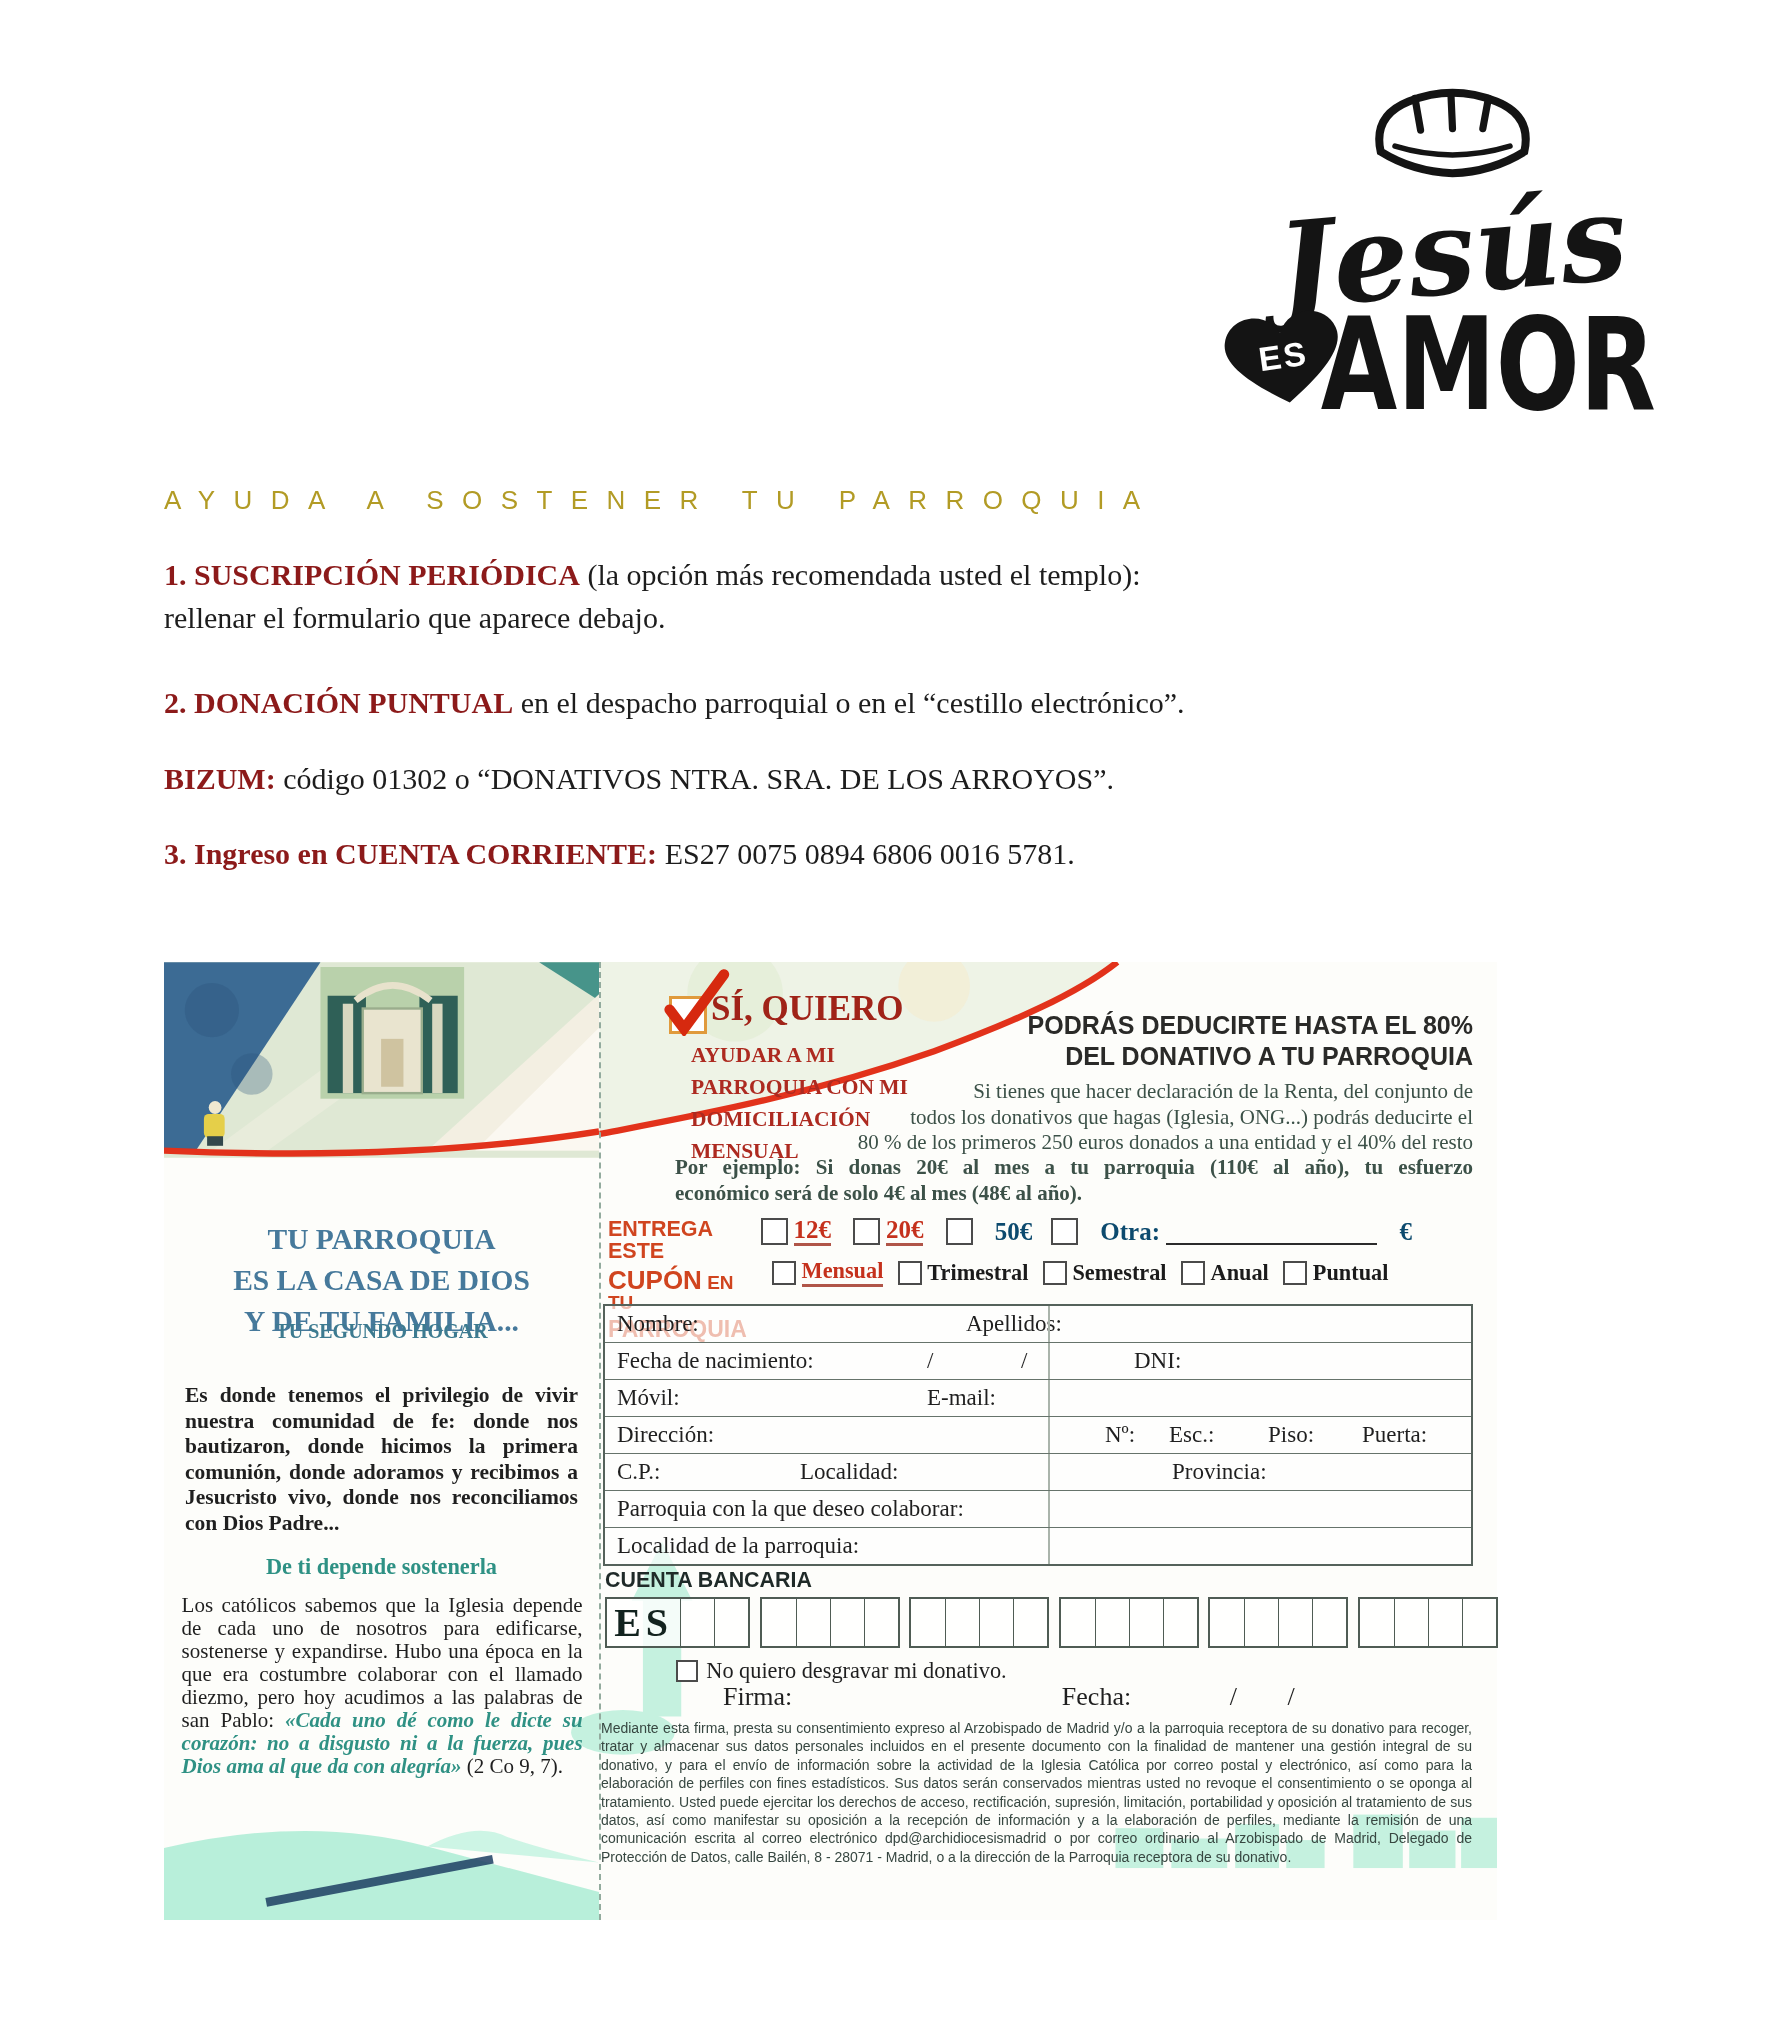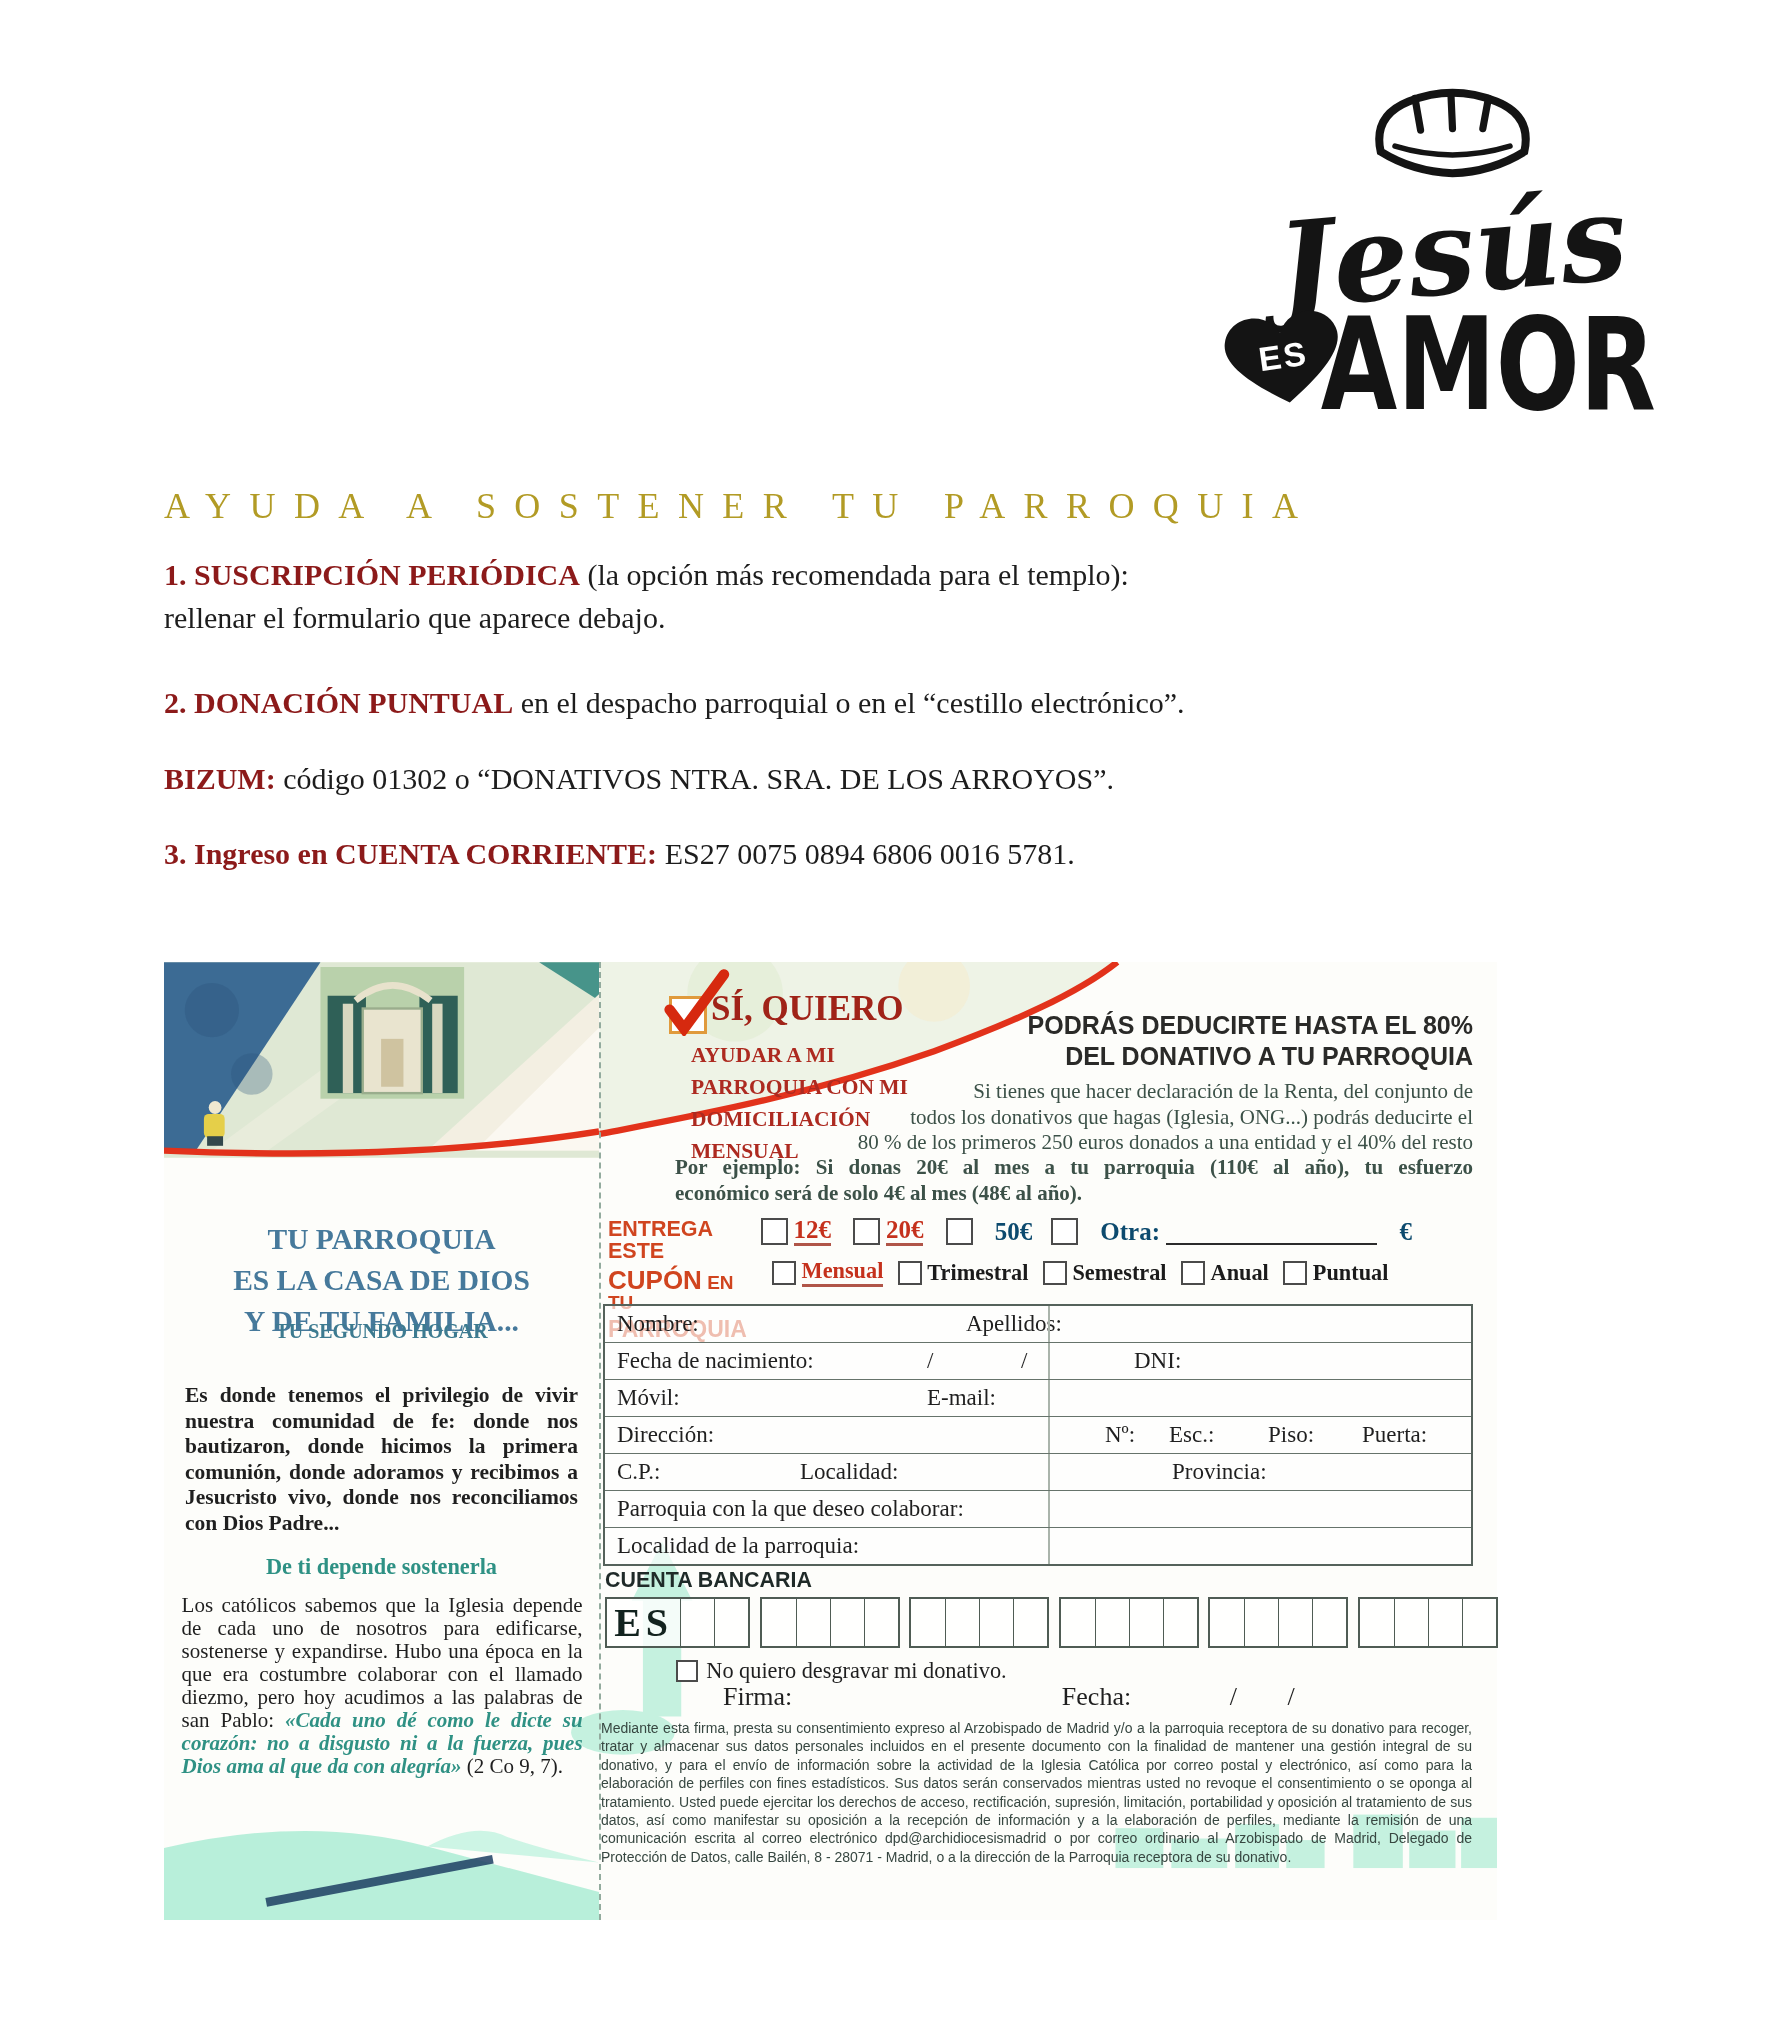--- a/index.html
+++ b/index.html
@@ -1,21 +1,21 @@
 <!DOCTYPE html>
 <html style="font-size:12.8px"><head>
 <meta charset="utf-8">
 <style>
   html,body{margin:0;padding:0;background:#ffffff;}
   body{width:1788px;height:2043px;position:relative;overflow:hidden;
        font-family:"Liberation Serif",serif;color:#1f1f1f;}
   .abs{position:absolute;}
   
-  .headline{position:absolute;left:164px;top:485px;font-family:Liberation Serif, serif;
-            font-size:36px;letter-spacing:18.4px;color:#b29b25;white-space:nowrap;}
+  .headline{position:absolute;left:164px;top:485px;font-family:Liberation Sans, sans-serif;
+            font-size:26px;letter-spacing:18.4px;color:#b29b25;white-space:nowrap;}
   .ipara{position:absolute;left:164px;width:1484px;font-size:30px;line-height:1.42;color:#1d1d1d;}
   .ilead{font-weight:bold;color:#8c1a1a;}
   
   .coupon{position:absolute;left:164px;top:962px;width:1333px;height:958px;background:#fdfdfa;}
   .coupon .layer{position:absolute;pointer-events:none;}
   .divider{position:absolute;left:435px;top:0;height:958px;width:0;border-left:2.4px dashed #93ab9e;z-index:2;}
   
   .ltitle{position:absolute;left:0;width:435px;text-align:center;font-weight:bold;color:#46799b;
           font-size:29.5px;line-height:41px;z-index:3;}
   .lsub{position:absolute;left:0;width:435px;text-align:center;font-weight:bold;color:#3d7b90;
@@ -77,21 +77,21 @@
   <g transform="translate(88,382) rotate(-8)">
     <path d="M0,-30 C -14,-62 -60,-60 -70,-28 C -78,-2 -48,26 0,58 C 48,26 78,-2 70,-28 C 60,-60 14,-62 0,-30 Z" fill="#141414"></path>
     <text x="0" y="14" text-anchor="middle" font-family="Liberation Sans, sans-serif" font-weight="bold" font-size="42" fill="#ffffff" letter-spacing="3">ES</text>
   </g>
   <text x="345" y="448" text-anchor="middle" font-family="DejaVu Sans, sans-serif" font-weight="bold" font-size="160" fill="#141414" textLength="420" lengthAdjust="spacingAndGlyphs">AMOR</text>
 </svg>
 
 <div class="headline">AYUDA A SOSTENER TU PARROQUIA</div>
 
 <div class="ipara" style="top:554px;">
-  <span class="ilead">1. SUSCRIPCIÓN PERIÓDICA</span><span> (la opción más recomendada para el templo):</span><br>
+  <span class="ilead">1. SUSCRIPCIÓN PERIÓDICA</span><span> (la opción más recomendada usted el templo):</span><br>
   <span>rellenar el formulario que aparece debajo.</span>
 </div>
 <div class="ipara" style="top:682px;">
   <span class="ilead">2. DONACIÓN PUNTUAL</span><span> en el despacho parroquial o en el “cestillo electrónico”.</span>
 </div>
 <div class="ipara" style="top:758px;">
   <span class="ilead">BIZUM:</span><span> código 01302 o “DONATIVOS NTRA. SRA. DE LOS ARROYOS”.</span>
 </div>
 <div class="ipara" style="top:833px;">
   <span class="ilead">3. Ingreso en CUENTA CORRIENTE:</span><span> ES27 0075 0894 6806 0016 5781.</span>

